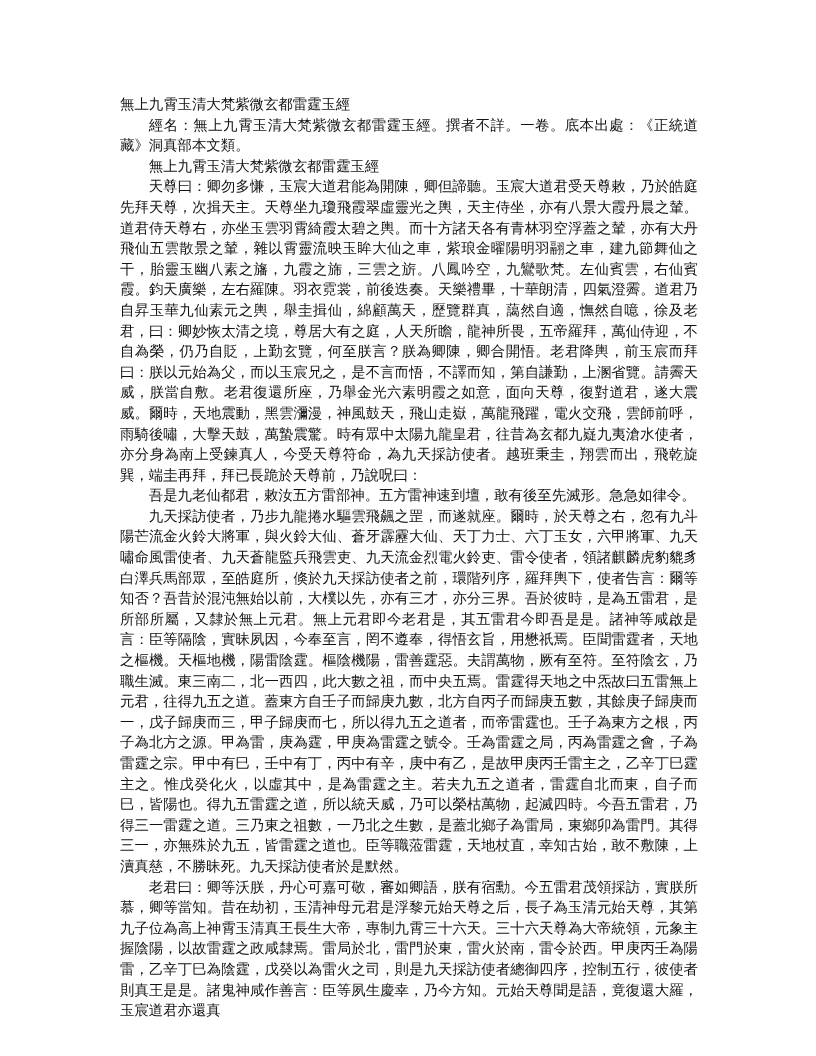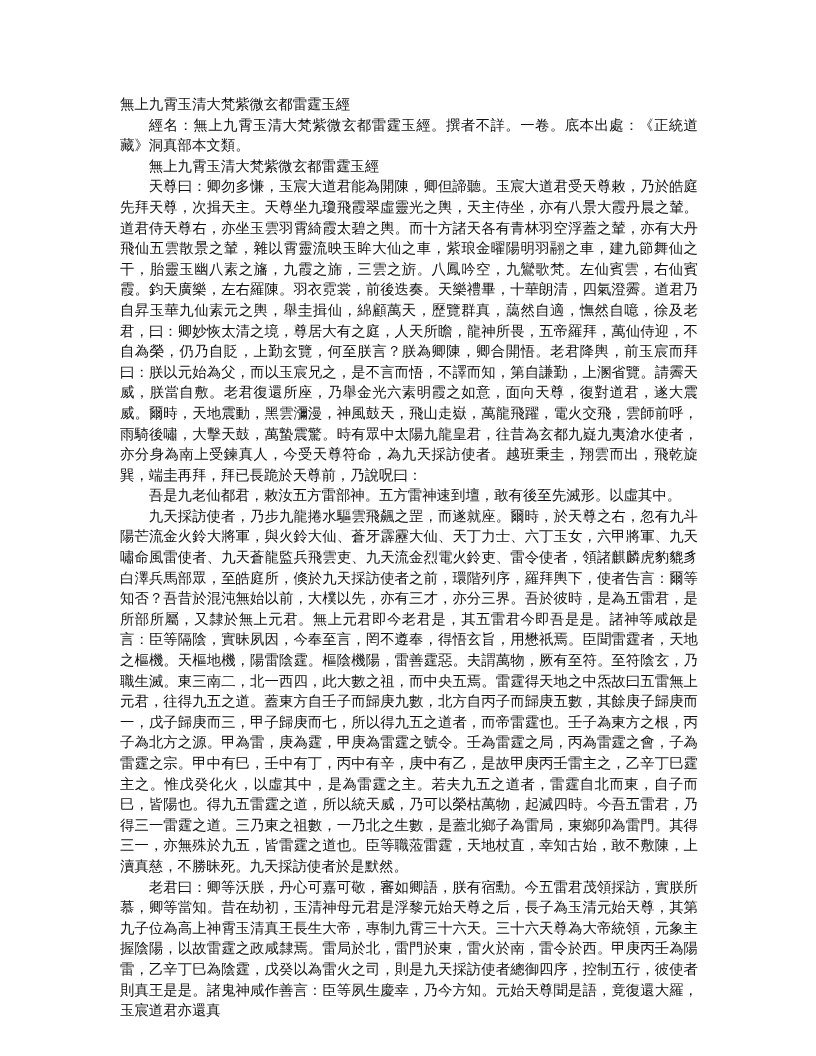--- a/index.html
+++ b/index.html
@@ -36,16 +36,16 @@
     }
   </style>
 </head>
 <body>
 
 <div class="page">
   <p class="line-title">無上九霄玉清大梵紫微玄都雷霆玉經</p>
   <p class="para">經名：無上九霄玉清大梵紫微玄都雷霆玉經。撰者不詳。一卷。底本出處：《正統道藏》洞真部本文類。</p>
   <p class="para">無上九霄玉清大梵紫微玄都雷霆玉經</p>
   <p class="para">天尊曰：卿勿多慊，玉宸大道君能為開陳，卿但諦聽。玉宸大道君受天尊敕，乃於皓庭先拜天尊，次揖天主。天尊坐九瓊飛霞翠虛靈光之輿，天主侍坐，亦有八景大霞丹晨之輦。道君侍天尊右，亦坐玉雲羽霄綺霞太碧之輿。而十方諸天各有青林羽空浮蓋之輦，亦有大丹飛仙五雲散景之輦，雜以霄靈流映玉眸大仙之車，紫琅金曜陽明羽翮之車，建九節舞仙之干，胎靈玉幽八素之旛，九霞之旆，三雲之旂。八鳳吟空，九鸞歌梵。左仙賓雲，右仙賓霞。鈞天廣樂，左右羅陳。羽衣霓裳，前後迭奏。天樂禮畢，十華朗清，四氣澄霽。道君乃自昇玉華九仙素元之輿，舉圭揖仙，綿顧萬天，歷覽群真，藹然自適，憮然自噫，徐及老君，曰：卿妙恢太清之境，尊居大有之庭，人天所瞻，龍神所畏，五帝羅拜，萬仙侍迎，不自為榮，仍乃自貶，上勤玄覽，何至朕言？朕為卿陳，卿合開悟。老君降輿，前玉宸而拜曰：朕以元始為父，而以玉宸兄之，是不言而悟，不譯而知，第自謙勤，上溷省覽。請霽天威，朕當自敷。老君復還所座，乃舉金光六素明霞之如意，面向天尊，復對道君，遂大震威。爾時，天地震動，黑雲瀰漫，神風鼓天，飛山走嶽，萬龍飛躍，電火交飛，雲師前呼，雨騎後嘯，大擊天鼓，萬蟄震驚。時有眾中太陽九龍皇君，往昔為玄都九嶷九夷滄水使者，亦分身為南上受鍊真人，今受天尊符命，為九天採訪使者。越班秉圭，翔雲而出，飛乾旋巽，端圭再拜，拜已長跪於天尊前，乃說呪曰：</p>
-  <p class="para">吾是九老仙都君，敕汝五方雷部神。五方雷神速到壇，敢有後至先滅形。以虛其中。</p>
+  <p class="para">吾是九老仙都君，敕汝五方雷部神。五方雷神速到壇，敢有後至先滅形。急急如律令。</p>
   <p class="para">九天採訪使者，乃步九龍捲水驅雲飛飆之罡，而遂就座。爾時，於天尊之右，忽有九斗陽芒流金火鈴大將軍，與火鈴大仙、蒼牙霹靂大仙、天丁力士、六丁玉女，六甲將軍、九天嘯命風雷使者、九天蒼龍監兵飛雲吏、九天流金烈電火鈴吏、雷令使者，領諸麒麟虎豹貔豸白澤兵馬部眾，至皓庭所，倏於九天採訪使者之前，環階列序，羅拜輿下，使者告言：爾等知否？吾昔於混沌無始以前，大樸以先，亦有三才，亦分三界。吾於彼時，是為五雷君，是所部所屬，又隸於無上元君。無上元君即今老君是，其五雷君今即吾是是。諸神等咸啟是言：臣等隔陰，實昧夙因，今奉至言，罔不遵奉，得悟玄旨，用懋祇焉。臣聞雷霆者，天地之樞機。天樞地機，陽雷陰霆。樞陰機陽，雷善霆惡。夫謂萬物，厥有至符。至符陰玄，乃職生滅。東三南二，北一西四，此大數之祖，而中央五焉。雷霆得天地之中炁故曰五雷無上元君，往得九五之道。蓋東方自壬子而歸庚九數，北方自丙子而歸庚五數，其餘庚子歸庚而一，戊子歸庚而三，甲子歸庚而七，所以得九五之道者，而帝雷霆也。壬子為東方之根，丙子為北方之源。甲為雷，庚為霆，甲庚為雷霆之號令。壬為雷霆之局，丙為雷霆之會，子為雷霆之宗。甲中有巳，壬中有丁，丙中有辛，庚中有乙，是故甲庚丙壬雷主之，乙辛丁巳霆主之。惟戊癸化火，以虛其中，是為雷霆之主。若夫九五之道者，雷霆自北而東，自子而巳，皆陽也。得九五雷霆之道，所以統天威，乃可以榮枯萬物，起滅四時。今吾五雷君，乃得三一雷霆之道。三乃東之祖數，一乃北之生數，是蓋北鄉子為雷局，東鄉卯為雷門。其得三一，亦無殊於九五，皆雷霆之道也。臣等職蒞雷霆，天地杖直，幸知古始，敢不敷陳，上瀆真慈，不勝昧死。九天採訪使者於是默然。</p>
   <p class="para">老君曰：卿等沃朕，丹心可嘉可敬，審如卿語，朕有宿勳。今五雷君茂領採訪，實朕所慕，卿等當知。昔在劫初，玉清神母元君是浮黎元始天尊之后，長子為玉清元始天尊，其第九子位為高上神霄玉清真王長生大帝，專制九霄三十六天。三十六天尊為大帝統領，元象主握陰陽，以故雷霆之政咸隸焉。雷局於北，雷門於東，雷火於南，雷令於西。甲庚丙壬為陽雷，乙辛丁巳為陰霆，戊癸以為雷火之司，則是九天採訪使者總御四序，控制五行，彼使者則真王是是。諸鬼神咸作善言：臣等夙生慶幸，乃今方知。元始天尊聞是語，竟復還大羅，玉宸道君亦還真</p>
 </div>
 
 </body></html>

